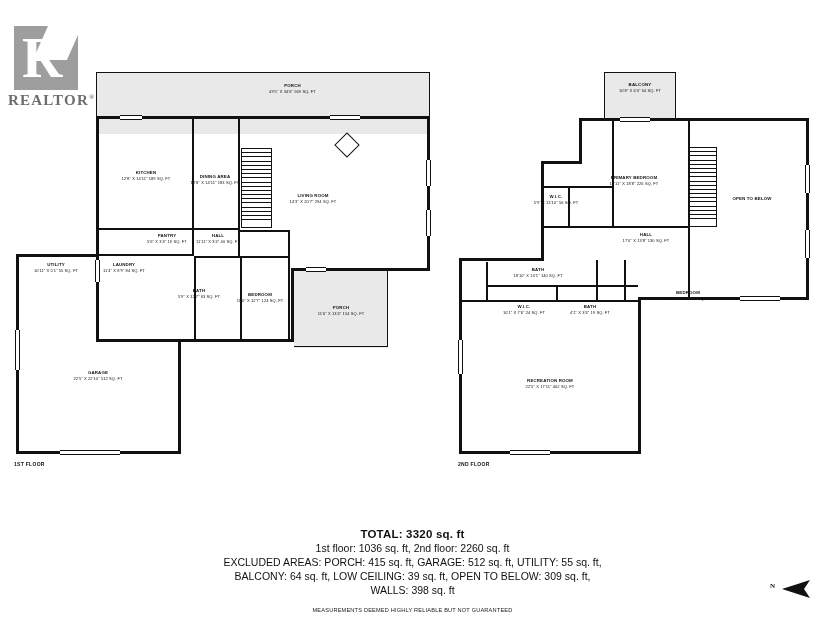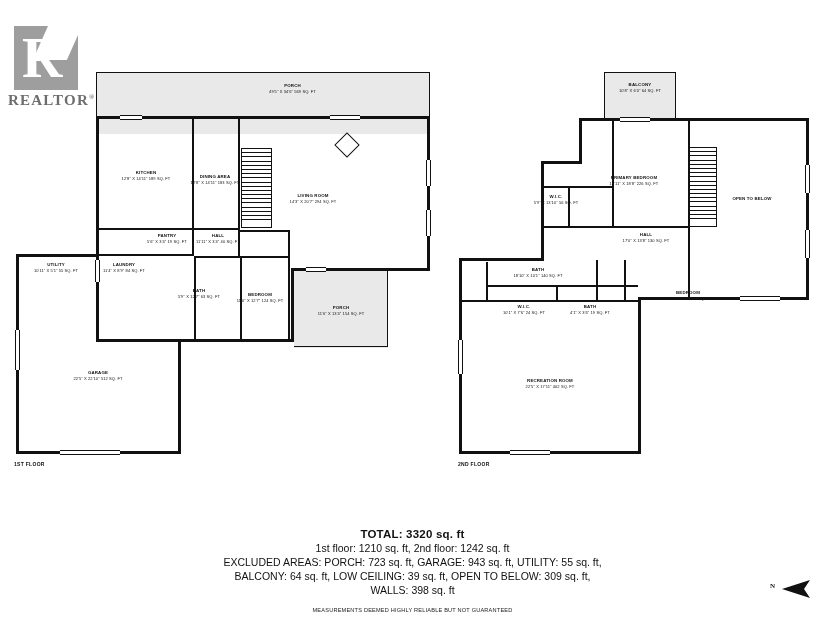--- a/index.html
+++ b/index.html
@@ -344,22 +344,22 @@
     <div class="roombox" style="left:495px; top:378px; width:110px;">
       <div class="nm">RECREATION ROOM</div>
       <div class="dm">22'5" X 17'11" 402 SQ. FT</div>
     </div>
 
     <div class="floorlabel" style="left:458px; top:461px;">2ND FLOOR</div>
   </div>
 
   <div class="summary">
     <span class="total">TOTAL: 3320 sq. ft</span>
-    <span class="line">1st floor: 1210 sq. ft, 2nd floor: 1242 sq. ft</span>
-    <span class="line">EXCLUDED AREAS: PORCH: 723 sq. ft, GARAGE: 943 sq. ft, UTILITY: 55 sq. ft,</span>
+    <span class="line">1st floor: 1036 sq. ft, 2nd floor: 2260 sq. ft</span>
+    <span class="line">EXCLUDED AREAS: PORCH: 415 sq. ft, GARAGE: 512 sq. ft, UTILITY: 55 sq. ft,</span>
     <span class="line">BALCONY: 64 sq. ft, LOW CEILING: 39 sq. ft, OPEN TO BELOW: 309 sq. ft,</span>
     <span class="line">WALLS: 398 sq. ft</span>
     <span class="disc">MEASUREMENTS DEEMED HIGHLY RELIABLE BUT NOT GUARANTEED</span>
   </div>
 
   <div class="north">
     <div class="n">N</div>
     <svg width="34" height="22" viewBox="0 0 34 22">
       <polygon points="2,11 30,2 24,11 30,20" fill="#111"></polygon>
     </svg>

